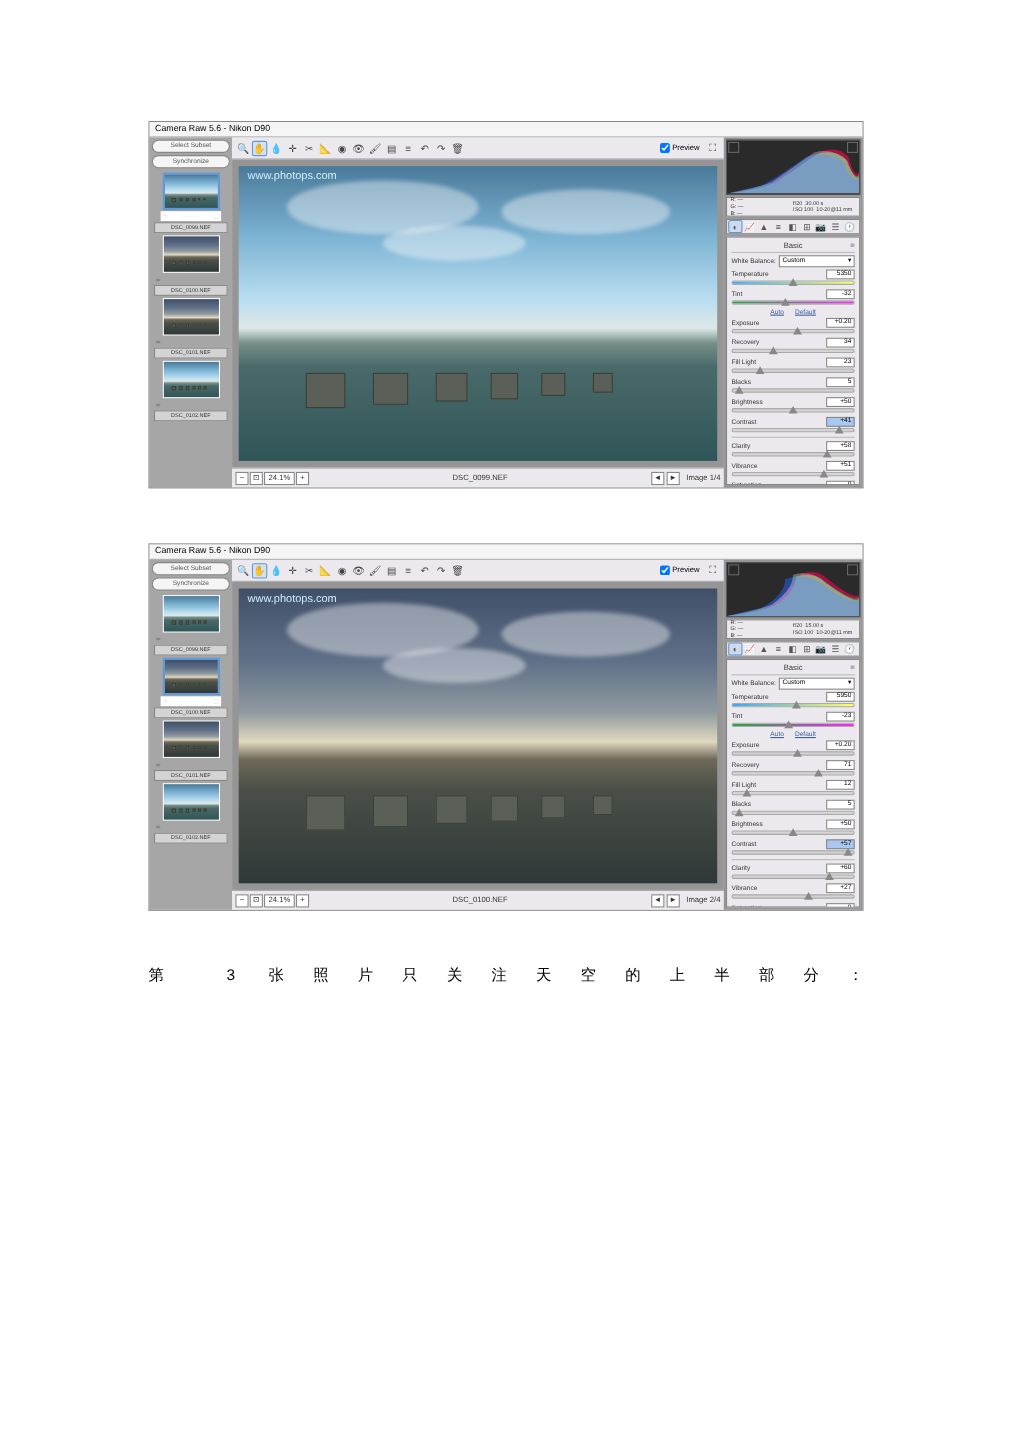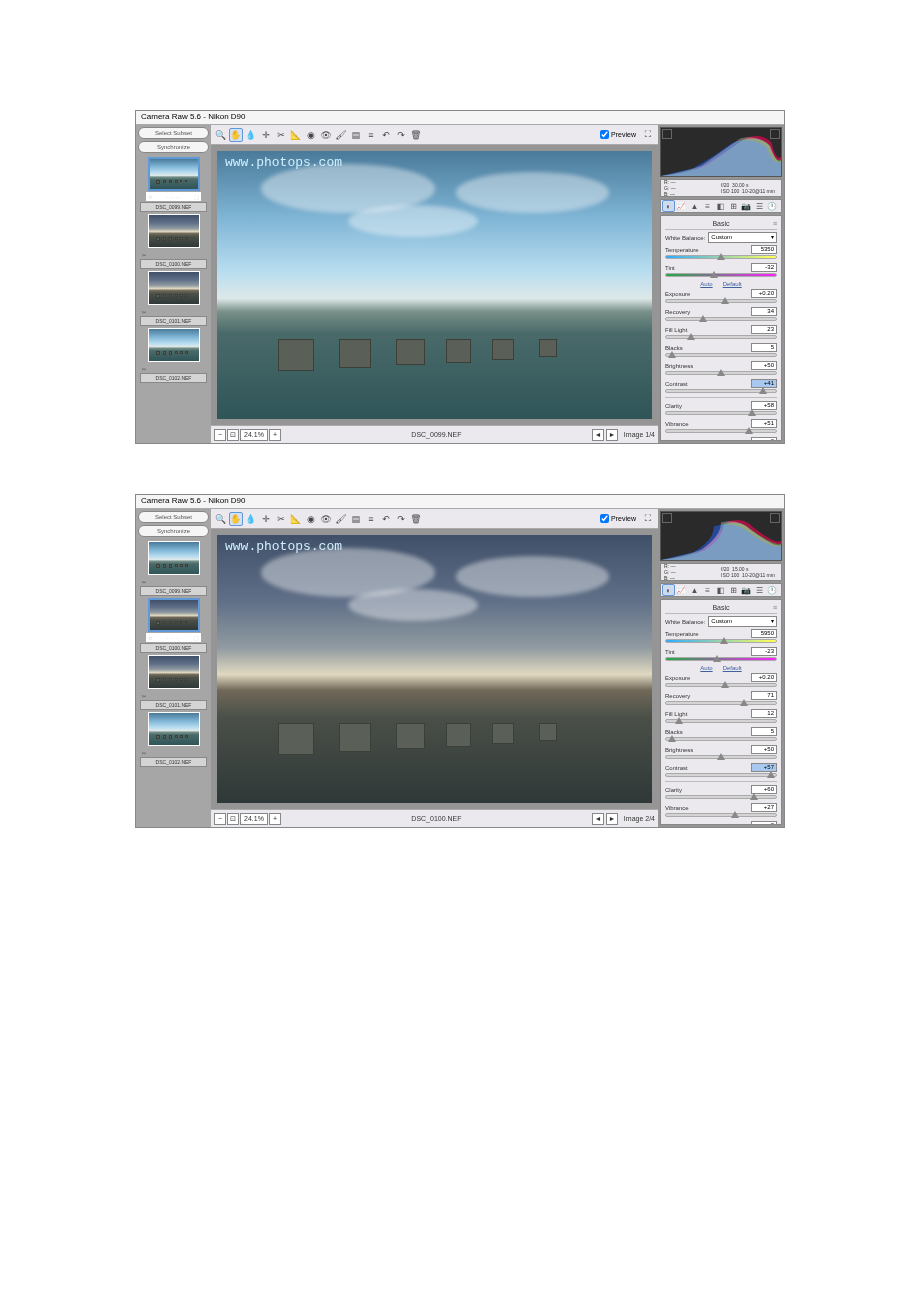--- a/index.html
+++ b/index.html
@@ -20,21 +20,21 @@
 .main-col { flex: 1; display: flex; flex-direction: column; }
 .toolbar { height: 20px; background: #ebe9ed; border-bottom: 1px solid #aaa; display: flex; align-items: center; padding: 0 3px; gap: 1px; }
 .tb-icon { width: 14px; height: 14px; display: flex; align-items: center; justify-content: center; font-size: 9px; color: #444; background: #ebe9ed; border: 1px solid transparent; }
 .tb-icon.sel { background: #d2e0f2; border: 1px solid #6098d8; border-radius: 2px; }
 .tb-spacer { flex: 1; }
 .preview-chk { font-size: 7px; color: #000; display: flex; align-items: center; gap: 2px; }
 .preview-chk input { width: 9px; height: 9px; }
 .fs-icon { width: 14px; height: 14px; display: flex; align-items: center; justify-content: center; font-size: 9px; color: #444; margin-left: 4px; }
 .preview-wrap { flex: 1; background: #959595; position: relative; overflow: hidden; }
 .preview-img { position: absolute; top: 6px; left: 6px; right: 6px; bottom: 6px; }
-.watermark { position: absolute; top: 10px; left: 14px; color: #d0f0ff; font-size: 13px; font-family: Liberation Mono, monospace; }
+.watermark { position: absolute; top: 10px; left: 14px; color: #d0f0ff; font-size: 10px; font-family: Liberation Sans, sans-serif; }
 .zoombar { height: 18px; background: #ebe9ed; border-top: 1px solid #aaa; display: flex; align-items: center; padding: 0 3px; font-size: 7px; color: #333; }
 .zoom-ctrl { display: flex; align-items: center; gap: 1px; }
 .zoom-btn { width: 12px; height: 12px; background: #fff; border: 1px solid #888; text-align: center; line-height: 10px; }
 .zoom-val { width: 28px; height: 12px; background: #fff; border: 1px solid #888; text-align: center; line-height: 10px; }
 .zoom-spacer { flex: 1; text-align: center; }
 .nav-ctrl { display: flex; align-items: center; gap: 2px; }
 .nav-btn { width: 12px; height: 12px; background: #fff; border: 1px solid #888; text-align: center; line-height: 10px; }
 .right-panel { width: 126px; background: #959595; display: flex; flex-direction: column; padding: 2px; gap: 2px; }
 .histo-box { height: 50px; background: #2a2a2a; border: 1px solid #555; position: relative; overflow: hidden; }
 .histo-clip { position: absolute; top: 1px; width: 10px; height: 10px; border: 1px solid #666; }
@@ -620,13 +620,14 @@
     <div class="slider-head">
       <span class="slider-label">Saturation</span>
       <span class="slider-val">0</span>
     </div>
 
   </div>
         </div>
       </div>
     </div>
   </div>
+  <p class="caption justify">第 3 张照片只关注天空的上半部分：</p>
 </div>
 
 </body></html>

